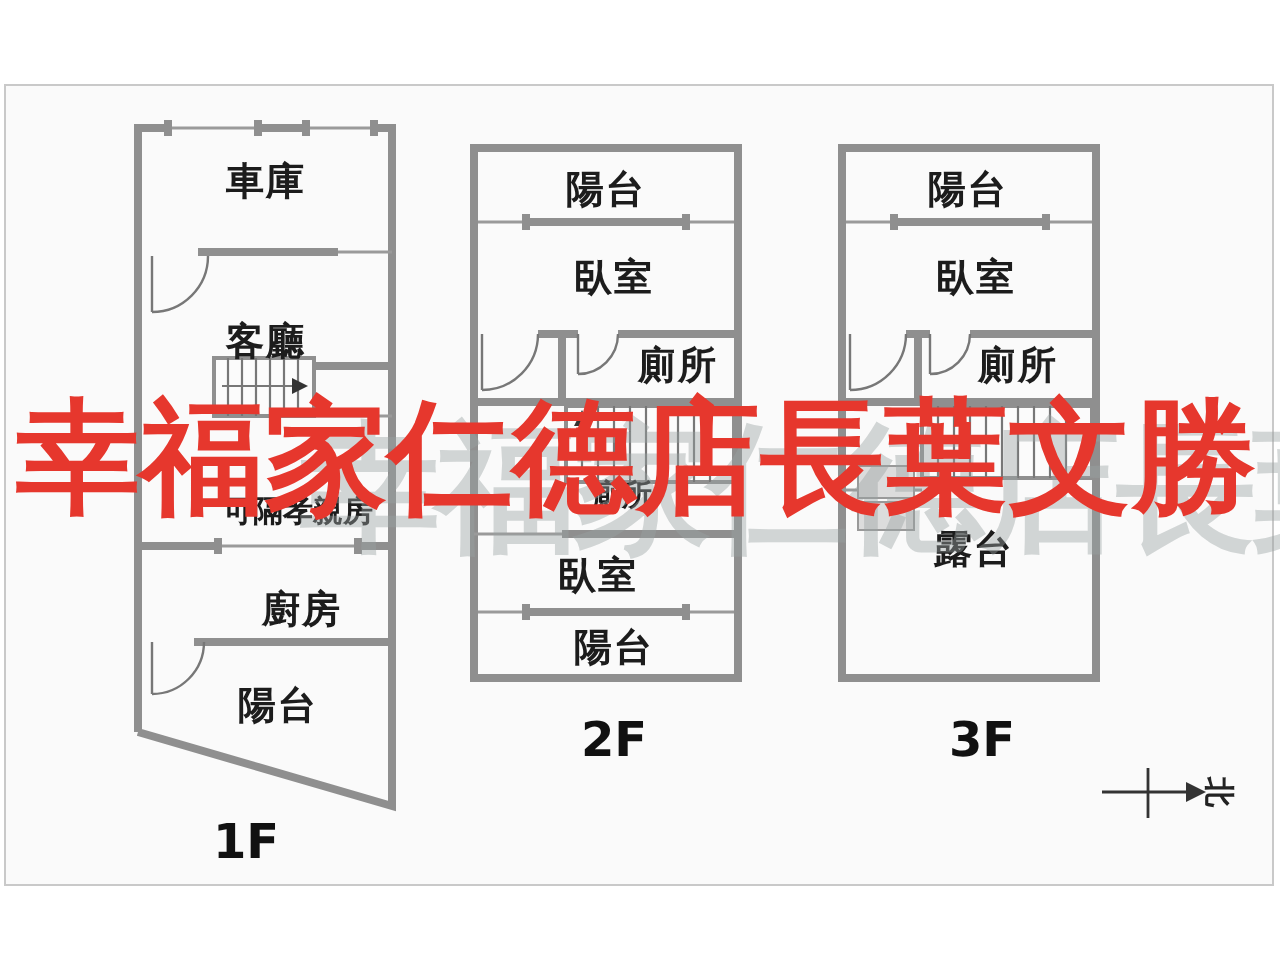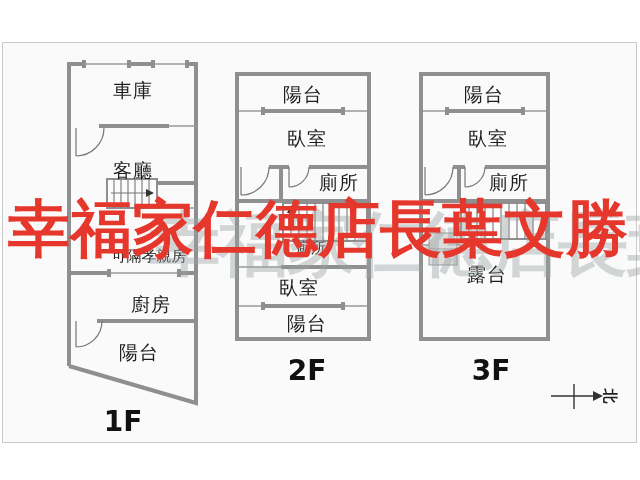--- a/index.html
+++ b/index.html
@@ -16,27 +16,27 @@
   .thin{stroke:#9a9a9a;stroke-width:1.4;fill:none;}
   .arc{stroke:#777;stroke-width:1.2;fill:none;}
   .stairbox{stroke:#8f8f8f;stroke-width:2;fill:#fbfbfb;}
   .tread{stroke:#777;stroke-width:1.1;}
   .tick{fill:#8f8f8f;}
   .appliance{fill:#dcdcdc;stroke:#999;stroke-width:1;}
   .compassline{stroke:#333;stroke-width:1.4;fill:none;}
   .compasshead{fill:#333;}
   .room-label{
     position:absolute;transform:translate(-50%,-50%);
-    color:#1c1c1c;font-size:19px;font-weight:400;white-space:nowrap;
+    color:#1c1c1c;font-size:19px;font-weight:700;white-space:nowrap;
     letter-spacing:1px;z-index:3;
   }
   .room-label.small{font-size:15px;letter-spacing:0;}
   .floor-label{
     position:absolute;transform:translate(-50%,-50%);
-    color:#111;font-size:28px;font-weight:600;z-index:3;
+    color:#111;font-size:24px;font-weight:600;z-index:3;
   }
   .north-label{
     position:absolute;transform:translate(-50%,-50%) rotate(90deg);
     color:#222;font-size:15px;font-weight:600;z-index:3;
   }
   .wm-gray{
     position:absolute;left:150px;top:208px;z-index:5;
     font-size:70px;font-weight:900;color:#9aa3a3;opacity:.42;
     white-space:nowrap;letter-spacing:-2px;line-height:72px;
   }

